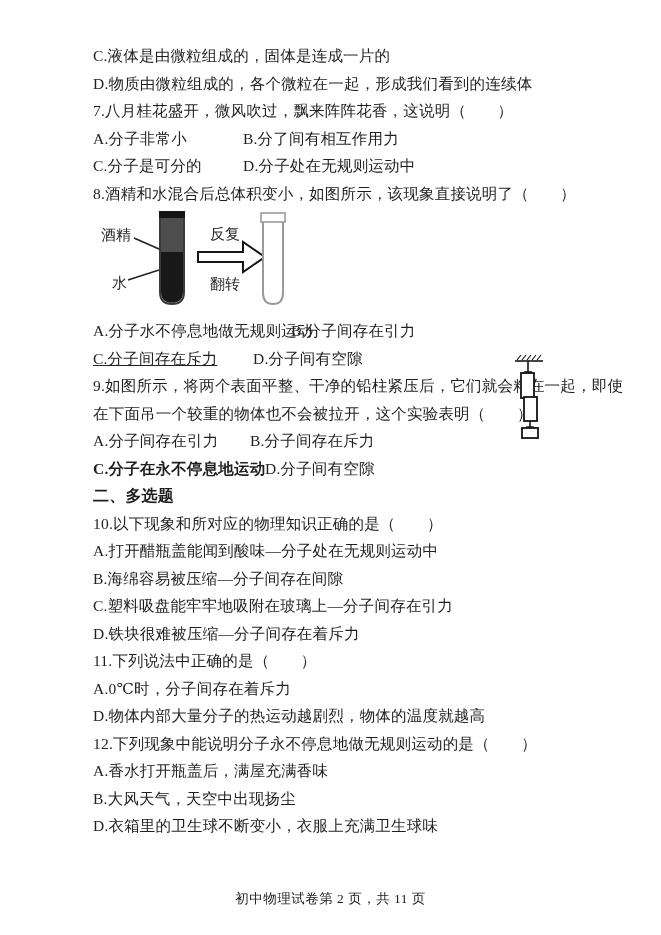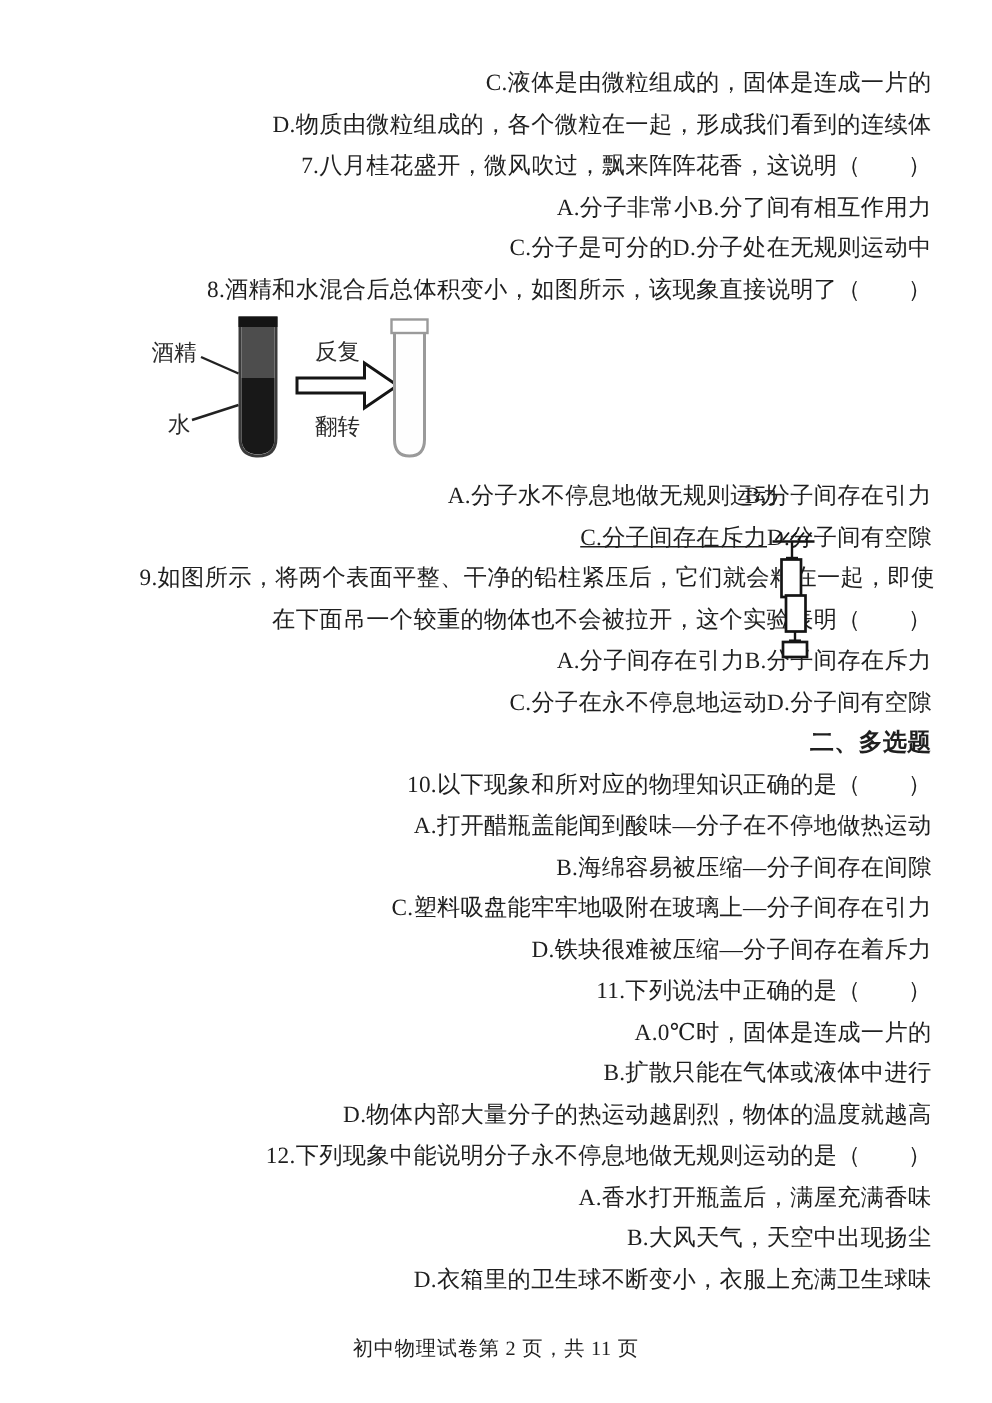--- a/index.html
+++ b/index.html
@@ -3,27 +3,27 @@
 <meta charset="utf-8">
 <style>
   html,body{margin:0;padding:0;}
   body{
     width:661px;height:935px;background:#ffffff;
     font-family:"Liberation Serif","DejaVu Serif",serif;
     color:#1f1f1f;position:relative;overflow:hidden;
   }
   .page{position:absolute;inset:0;}
   .content{position:absolute;left:93px;top:42px;right:40px;}
-  .line{height:27.5px;line-height:27.5px;font-size:15.5px;white-space:nowrap;letter-spacing:0.2px;text-align:right;}
+  .line{height:27.5px;line-height:27.5px;font-size:15.5px;white-space:nowrap;letter-spacing:0.2px;}
   .opt1{display:inline-block;}
   .w150{width:150px;}
   .w198{width:198px;}
   .w160{width:160px;text-decoration:underline;}
   .w157{width:157px;}
-  .w172{width:172px;}
+  .w172{width:172px;font-weight:bold;}
   .section-header{font-weight:bold;font-size:16px;}
   .figure-line{height:102px;margin:2px 0 6px 0;}
   .fig-tubes{margin-left:5px;display:block;}
   .fig-lead{position:absolute;left:512px;top:352px;}
   .footer{
     position:absolute;left:0;right:0;top:890px;text-align:center;
     font-size:13.5px;color:#1f1f1f;letter-spacing:0.5px;
   }
   svg text{font-family:"Liberation Serif","DejaVu Serif",serif;fill:#2a2a2a;}
 </style>
@@ -80,28 +80,27 @@
     <div class="line">
       <span class="opt1 w157">A.分子间存在引力</span><span>B.分子间存在斥力</span>
     </div>
     <div class="line">
       <span class="opt1 w172">C.分子在永不停息地运动</span><span>D.分子间有空隙</span>
     </div>
 
     <div class="line section-header">二、多选题</div>
 
     <div class="line">10.以下现象和所对应的物理知识正确的是（　　）</div>
-    <div class="line">A.打开醋瓶盖能闻到酸味—分子在不停地做热运动</div>
+    <div class="line">A.打开醋瓶盖能闻到酸味—分子处在无规则运动中</div>
     <div class="line">B.海绵容易被压缩—分子间存在间隙</div>
     <div class="line">C.塑料吸盘能牢牢地吸附在玻璃上—分子间存在引力</div>
     <div class="line">D.铁块很难被压缩—分子间存在着斥力</div>
 
     <div class="line">11.下列说法中正确的是（　　）</div>
-    <div class="line">A.0℃时，固体是连成一片的</div>
-    <div class="line">B.扩散只能在气体或液体中进行</div>
+    <div class="line">A.0℃时，分子间存在着斥力</div>
     <div class="line">D.物体内部大量分子的热运动越剧烈，物体的温度就越高</div>
 
     <div class="line">12.下列现象中能说明分子永不停息地做无规则运动的是（　　）</div>
     <div class="line">A.香水打开瓶盖后，满屋充满香味</div>
     <div class="line">B.大风天气，天空中出现扬尘</div>
     <div class="line">D.衣箱里的卫生球不断变小，衣服上充满卫生球味</div>
 
   </div>
 
   <svg class="fig-lead" width="36" height="90" viewBox="0 0 36 90">

